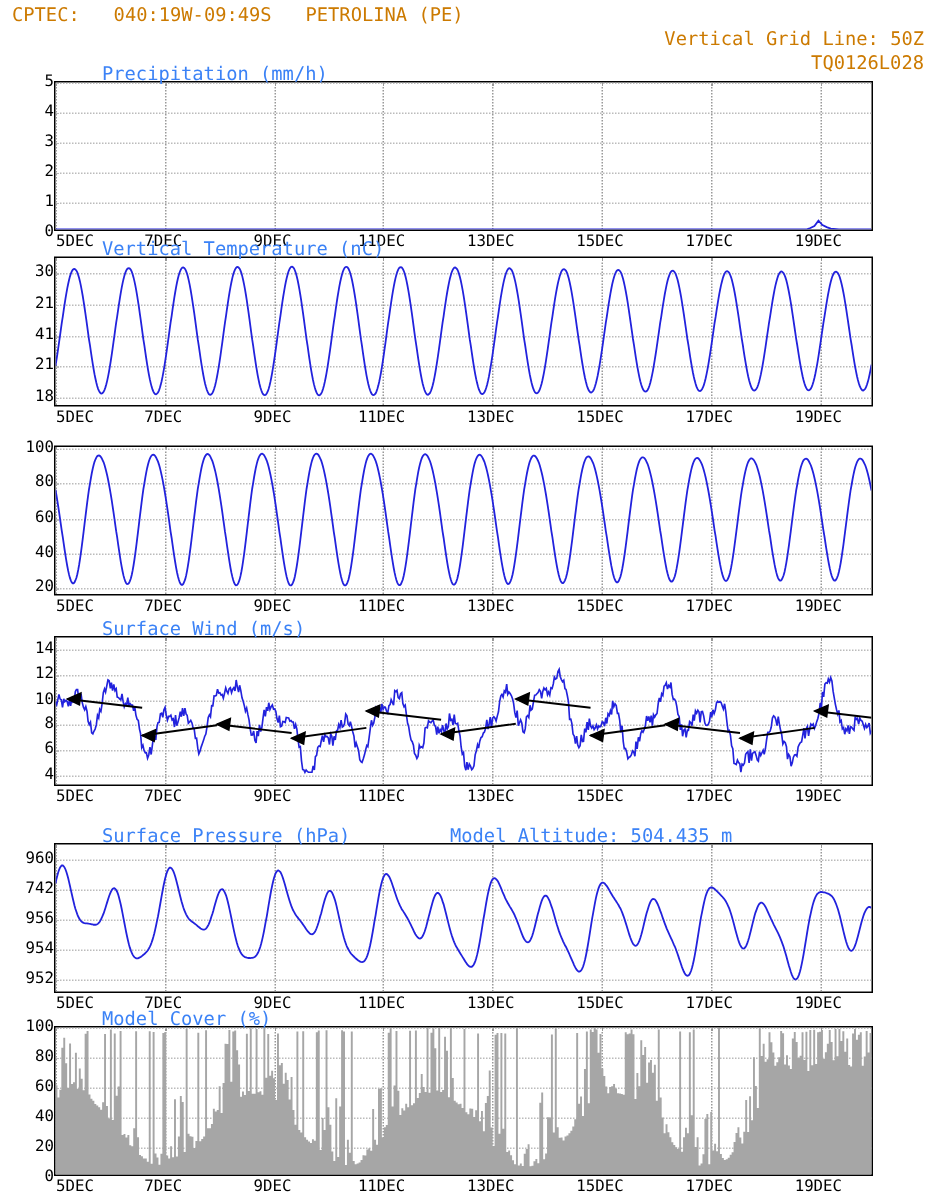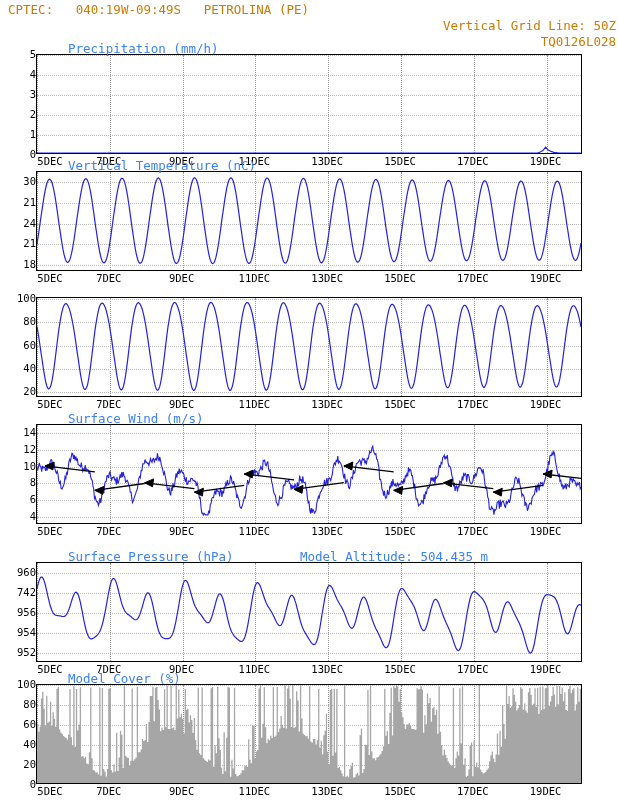--- a/index.html
+++ b/index.html
@@ -187,21 +187,21 @@
           <div class="gridline-h" style="top: 52px;"></div>
           <div class="gridline-h" style="top: 31px;"></div>
           <div class="gridline-h" style="top: 10px;"></div>
           <svg class="series" viewBox="0 0 546 100" preserveAspectRatio="none">
             <path d="M0.0 73.4 L0.6 69.7 L1.2 65.7 L1.8 61.5 L2.4 57.2 L3.0 52.9 L3.6 48.5 L4.2 44.1 L4.9 39.7 L5.5 35.5 L6.1 31.4 L6.7 27.5 L7.3 23.9 L7.9 20.5 L8.5 17.5 L9.1 14.8 L9.7 12.5 L10.3 10.6 L10.9 9.1 L11.5 8.1 L12.1 7.5 L12.7 7.4 L13.3 7.8 L14.0 8.6 L14.6 9.8 L15.2 11.5 L15.8 13.6 L16.4 16.1 L17.0 19.0 L17.6 22.2 L18.2 25.7 L18.8 29.5 L19.4 33.5 L20.0 37.7 L20.6 42.0 L21.2 46.4 L21.8 50.9 L22.4 55.3 L23.1 59.6 L23.7 63.9 L24.3 68.0 L24.9 71.9 L25.5 75.6 L26.1 79.0 L26.7 82.0 L27.3 84.7 L27.9 87.0 L28.5 89.0 L29.1 90.4 L29.7 91.5 L30.3 92.1 L30.9 92.2 L31.5 91.8 L32.2 91.0 L32.8 89.7 L33.4 88.0 L34.0 85.9 L34.6 83.4 L35.2 80.5 L35.8 77.3 L36.4 73.7 L37.0 69.9 L37.6 65.9 L38.2 61.7 L38.8 57.3 L39.4 52.9 L40.0 48.4 L40.6 44.0 L41.3 39.6 L41.9 35.3 L42.5 31.2 L43.1 27.3 L43.7 23.6 L44.3 20.2 L44.9 17.1 L45.5 14.4 L46.1 12.0 L46.7 10.1 L47.3 8.6 L47.9 7.6 L48.5 7.0 L49.1 6.9 L49.7 7.2 L50.4 8.0 L51.0 9.3 L51.6 11.0 L52.2 13.2 L52.8 15.7 L53.4 18.6 L54.0 21.9 L54.6 25.4 L55.2 29.3 L55.8 33.3 L56.4 37.6 L57.0 41.9 L57.6 46.4 L58.2 50.9 L58.8 55.4 L59.5 59.8 L60.1 64.1 L60.7 68.2 L61.3 72.2 L61.9 75.9 L62.5 79.3 L63.1 82.4 L63.7 85.1 L64.3 87.5 L64.9 89.4 L65.5 90.9 L66.1 92.0 L66.7 92.6 L67.3 92.7 L67.9 92.3 L68.6 91.5 L69.2 90.2 L69.8 88.5 L70.4 86.3 L71.0 83.8 L71.6 80.9 L72.2 77.6 L72.8 74.0 L73.4 70.1 L74.0 66.1 L74.6 61.8 L75.2 57.4 L75.8 52.9 L76.4 48.4 L77.0 43.9 L77.7 39.5 L78.3 35.2 L78.9 31.0 L79.5 27.0 L80.1 23.3 L80.7 19.8 L81.3 16.7 L81.9 14.0 L82.5 11.6 L83.1 9.7 L83.7 8.2 L84.3 7.1 L84.9 6.5 L85.5 6.4 L86.1 6.8 L86.8 7.6 L87.4 8.9 L88.0 10.6 L88.6 12.8 L89.2 15.4 L89.8 18.3 L90.4 21.6 L91.0 25.2 L91.6 29.1 L92.2 33.2 L92.8 37.4 L93.4 41.8 L94.0 46.3 L94.6 50.9 L95.2 55.4 L95.9 59.9 L96.5 64.2 L97.1 68.4 L97.7 72.4 L98.3 76.1 L98.9 79.6 L99.5 82.7 L100.1 85.5 L100.7 87.8 L101.3 89.8 L101.9 91.3 L102.5 92.4 L103.1 93.0 L103.7 93.1 L104.3 92.7 L105.0 91.9 L105.6 90.6 L106.2 88.8 L106.8 86.7 L107.4 84.1 L108.0 81.1 L108.6 77.8 L109.2 74.2 L109.8 70.3 L110.4 66.2 L111.0 61.9 L111.6 57.5 L112.2 53.0 L112.8 48.4 L113.4 43.9 L114.1 39.4 L114.7 35.0 L115.3 30.8 L115.9 26.8 L116.5 23.1 L117.1 19.6 L117.7 16.5 L118.3 13.7 L118.9 11.3 L119.5 9.4 L120.1 7.9 L120.7 6.8 L121.3 6.2 L121.9 6.1 L122.5 6.5 L123.2 7.3 L123.8 8.6 L124.4 10.3 L125.0 12.5 L125.6 15.1 L126.2 18.1 L126.8 21.4 L127.4 25.0 L128.0 28.9 L128.6 33.0 L129.2 37.4 L129.8 41.8 L130.4 46.3 L131.0 50.9 L131.6 55.4 L132.3 59.9 L132.9 64.3 L133.5 68.5 L134.1 72.5 L134.7 76.3 L135.3 79.8 L135.9 82.9 L136.5 85.7 L137.1 88.1 L137.7 90.0 L138.3 91.6 L138.9 92.6 L139.5 93.2 L140.1 93.3 L140.7 93.0 L141.4 92.1 L142.0 90.8 L142.6 89.1 L143.2 86.9 L143.8 84.3 L144.4 81.3 L145.0 78.0 L145.6 74.3 L146.2 70.4 L146.8 66.3 L147.4 62.0 L148.0 57.5 L148.6 53.0 L149.2 48.4 L149.8 43.9 L150.5 39.4 L151.1 35.0 L151.7 30.7 L152.3 26.7 L152.9 23.0 L153.5 19.5 L154.1 16.3 L154.7 13.6 L155.3 11.2 L155.9 9.2 L156.5 7.7 L157.1 6.6 L157.7 6.0 L158.3 5.9 L158.9 6.3 L159.6 7.1 L160.2 8.5 L160.8 10.2 L161.4 12.4 L162.0 15.0 L162.6 18.0 L163.2 21.3 L163.8 25.0 L164.4 28.9 L165.0 33.0 L165.6 37.3 L166.2 41.8 L166.8 46.3 L167.4 50.9 L168.0 55.5 L168.7 60.0 L169.3 64.3 L169.9 68.6 L170.5 72.6 L171.1 76.4 L171.7 79.8 L172.3 83.0 L172.9 85.8 L173.5 88.1 L174.1 90.1 L174.7 91.6 L175.3 92.7 L175.9 93.3 L176.5 93.4 L177.1 93.0 L177.8 92.2 L178.4 90.9 L179.0 89.1 L179.6 86.9 L180.2 84.3 L180.8 81.3 L181.4 78.0 L182.0 74.4 L182.6 70.4 L183.2 66.3 L183.8 62.0 L184.4 57.5 L185.0 53.0 L185.6 48.4 L186.2 43.9 L186.9 39.4 L187.5 35.0 L188.1 30.7 L188.7 26.7 L189.3 23.0 L189.9 19.5 L190.5 16.3 L191.1 13.6 L191.7 11.2 L192.3 9.2 L192.9 7.7 L193.5 6.7 L194.1 6.1 L194.7 6.0 L195.3 6.3 L196.0 7.2 L196.6 8.5 L197.2 10.2 L197.8 12.4 L198.4 15.0 L199.0 18.0 L199.6 21.3 L200.2 25.0 L200.8 28.9 L201.4 33.0 L202.0 37.3 L202.6 41.8 L203.2 46.3 L203.8 50.9 L204.4 55.4 L205.1 59.9 L205.7 64.3 L206.3 68.5 L206.9 72.5 L207.5 76.3 L208.1 79.8 L208.7 82.9 L209.3 85.7 L209.9 88.1 L210.5 90.0 L211.1 91.5 L211.7 92.6 L212.3 93.2 L212.9 93.3 L213.5 92.9 L214.2 92.1 L214.8 90.7 L215.4 89.0 L216.0 86.8 L216.6 84.2 L217.2 81.2 L217.8 77.9 L218.4 74.3 L219.0 70.4 L219.6 66.3 L220.2 61.9 L220.8 57.5 L221.4 53.0 L222.0 48.4 L222.6 43.9 L223.3 39.4 L223.9 35.0 L224.5 30.8 L225.1 26.8 L225.7 23.1 L226.3 19.6 L226.9 16.5 L227.5 13.7 L228.1 11.4 L228.7 9.4 L229.3 7.9 L229.9 6.9 L230.5 6.3 L231.1 6.2 L231.7 6.5 L232.4 7.4 L233.0 8.7 L233.6 10.4 L234.2 12.6 L234.8 15.2 L235.4 18.2 L236.0 21.5 L236.6 25.1 L237.2 29.0 L237.8 33.1 L238.4 37.4 L239.0 41.8 L239.6 46.3 L240.2 50.9 L240.8 55.4 L241.5 59.9 L242.1 64.2 L242.7 68.4 L243.3 72.4 L243.9 76.1 L244.5 79.6 L245.1 82.7 L245.7 85.5 L246.3 87.8 L246.9 89.8 L247.5 91.3 L248.1 92.3 L248.7 92.9 L249.3 93.0 L249.9 92.6 L250.6 91.8 L251.2 90.5 L251.8 88.7 L252.4 86.5 L253.0 84.0 L253.6 81.0 L254.2 77.7 L254.8 74.1 L255.4 70.2 L256.0 66.1 L256.6 61.9 L257.2 57.4 L257.8 53.0 L258.4 48.4 L259.0 43.9 L259.7 39.5 L260.3 35.1 L260.9 31.0 L261.5 27.0 L262.1 23.3 L262.7 19.9 L263.3 16.8 L263.9 14.0 L264.5 11.7 L265.1 9.7 L265.7 8.2 L266.3 7.2 L266.9 6.6 L267.5 6.5 L268.1 6.9 L268.8 7.7 L269.4 9.0 L270.0 10.8 L270.6 12.9 L271.2 15.5 L271.8 18.5 L272.4 21.7 L273.0 25.3 L273.6 29.2 L274.2 33.3 L274.8 37.5 L275.4 41.9 L276.0 46.4 L276.6 50.9 L277.2 55.4 L277.9 59.8 L278.5 64.1 L279.1 68.2 L279.7 72.2 L280.3 75.9 L280.9 79.3 L281.5 82.4 L282.1 85.1 L282.7 87.4 L283.3 89.4 L283.9 90.8 L284.5 91.9 L285.1 92.5 L285.7 92.6 L286.3 92.2 L287.0 91.3 L287.6 90.1 L288.2 88.3 L288.8 86.2 L289.4 83.6 L290.0 80.7 L290.6 77.4 L291.2 73.8 L291.8 70.0 L292.4 66.0 L293.0 61.7 L293.6 57.4 L294.2 52.9 L294.8 48.4 L295.4 44.0 L296.1 39.6 L296.7 35.3 L297.3 31.2 L297.9 27.2 L298.5 23.6 L299.1 20.2 L299.7 17.1 L300.3 14.4 L300.9 12.1 L301.5 10.2 L302.1 8.7 L302.7 7.7 L303.3 7.1 L303.9 7.0 L304.5 7.4 L305.2 8.2 L305.8 9.5 L306.4 11.2 L307.0 13.4 L307.6 15.9 L308.2 18.8 L308.8 22.1 L309.4 25.6 L310.0 29.4 L310.6 33.5 L311.2 37.7 L311.8 42.0 L312.4 46.4 L313.0 50.9 L313.6 55.3 L314.3 59.7 L314.9 63.9 L315.5 68.0 L316.1 71.9 L316.7 75.6 L317.3 79.0 L317.9 82.0 L318.5 84.7 L319.1 87.0 L319.7 88.9 L320.3 90.4 L320.9 91.4 L321.5 91.9 L322.1 92.0 L322.7 91.7 L323.4 90.8 L324.0 89.6 L324.6 87.8 L325.2 85.7 L325.8 83.2 L326.4 80.3 L327.0 77.1 L327.6 73.5 L328.2 69.8 L328.8 65.8 L329.4 61.6 L330.0 57.3 L330.6 52.9 L331.2 48.5 L331.8 44.1 L332.5 39.7 L333.1 35.5 L333.7 31.4 L334.3 27.5 L334.9 23.9 L335.5 20.6 L336.1 17.5 L336.7 14.9 L337.3 12.6 L337.9 10.7 L338.5 9.2 L339.1 8.2 L339.7 7.7 L340.3 7.6 L340.9 7.9 L341.6 8.7 L342.2 10.0 L342.8 11.7 L343.4 13.8 L344.0 16.3 L344.6 19.2 L345.2 22.4 L345.8 25.9 L346.4 29.7 L347.0 33.7 L347.6 37.8 L348.2 42.1 L348.8 46.5 L349.4 50.8 L350.0 55.2 L350.7 59.5 L351.3 63.7 L351.9 67.8 L352.5 71.6 L353.1 75.2 L353.7 78.6 L354.3 81.6 L354.9 84.2 L355.5 86.5 L356.1 88.4 L356.7 89.8 L357.3 90.8 L357.9 91.4 L358.5 91.5 L359.1 91.1 L359.8 90.3 L360.4 89.0 L361.0 87.3 L361.6 85.2 L362.2 82.7 L362.8 79.9 L363.4 76.7 L364.0 73.2 L364.6 69.5 L365.2 65.5 L365.8 61.4 L366.4 57.2 L367.0 52.8 L367.6 48.5 L368.2 44.1 L368.9 39.8 L369.5 35.7 L370.1 31.6 L370.7 27.8 L371.3 24.2 L371.9 20.9 L372.5 17.9 L373.1 15.3 L373.7 13.1 L374.3 11.2 L374.9 9.8 L375.5 8.8 L376.1 8.2 L376.7 8.1 L377.3 8.5 L378.0 9.3 L378.6 10.5 L379.2 12.2 L379.8 14.3 L380.4 16.8 L381.0 19.6 L381.6 22.8 L382.2 26.2 L382.8 29.9 L383.4 33.9 L384.0 38.0 L384.6 42.2 L385.2 46.5 L385.8 50.8 L386.4 55.1 L387.1 59.4 L387.7 63.6 L388.3 67.6 L388.9 71.4 L389.5 74.9 L390.1 78.2 L390.7 81.2 L391.3 83.8 L391.9 86.0 L392.5 87.9 L393.1 89.3 L393.7 90.3 L394.3 90.8 L394.9 90.9 L395.5 90.6 L396.2 89.8 L396.8 88.5 L397.4 86.9 L398.0 84.8 L398.6 82.3 L399.2 79.5 L399.8 76.4 L400.4 72.9 L401.0 69.2 L401.6 65.3 L402.2 61.3 L402.8 57.1 L403.4 52.8 L404.0 48.5 L404.6 44.2 L405.3 40.0 L405.9 35.8 L406.5 31.9 L407.1 28.1 L407.7 24.5 L408.3 21.3 L408.9 18.3 L409.5 15.7 L410.1 13.5 L410.7 11.7 L411.3 10.2 L411.9 9.3 L412.5 8.7 L413.1 8.6 L413.7 9.0 L414.4 9.8 L415.0 11.0 L415.6 12.7 L416.2 14.7 L416.8 17.2 L417.4 20.0 L418.0 23.1 L418.6 26.5 L419.2 30.2 L419.8 34.1 L420.4 38.1 L421.0 42.3 L421.6 46.5 L422.2 50.8 L422.8 55.1 L423.5 59.3 L424.1 63.4 L424.7 67.4 L425.3 71.1 L425.9 74.6 L426.5 77.9 L427.1 80.8 L427.7 83.4 L428.3 85.6 L428.9 87.5 L429.5 88.9 L430.1 89.9 L430.7 90.4 L431.3 90.5 L431.9 90.1 L432.6 89.3 L433.2 88.1 L433.8 86.5 L434.4 84.4 L435.0 82.0 L435.6 79.2 L436.2 76.1 L436.8 72.7 L437.4 69.0 L438.0 65.2 L438.6 61.2 L439.2 57.0 L439.8 52.8 L440.4 48.5 L441.0 44.2 L441.7 40.1 L442.3 36.0 L442.9 32.0 L443.5 28.3 L444.1 24.8 L444.7 21.6 L445.3 18.6 L445.9 16.1 L446.5 13.8 L447.1 12.0 L447.7 10.6 L448.3 9.6 L448.9 9.1 L449.5 9.0 L450.1 9.3 L450.8 10.1 L451.4 11.4 L452.0 13.0 L452.6 15.0 L453.2 17.5 L453.8 20.2 L454.4 23.3 L455.0 26.7 L455.6 30.3 L456.2 34.2 L456.8 38.2 L457.4 42.3 L458.0 46.6 L458.6 50.8 L459.2 55.0 L459.9 59.2 L460.5 63.3 L461.1 67.2 L461.7 70.9 L462.3 74.4 L462.9 77.6 L463.5 80.6 L464.1 83.1 L464.7 85.3 L465.3 87.2 L465.9 88.6 L466.5 89.5 L467.1 90.1 L467.7 90.2 L468.3 89.8 L469.0 89.0 L469.6 87.8 L470.2 86.2 L470.8 84.2 L471.4 81.7 L472.0 79.0 L472.6 75.9 L473.2 72.5 L473.8 68.9 L474.4 65.1 L475.0 61.1 L475.6 56.9 L476.2 52.7 L476.8 48.5 L477.4 44.3 L478.1 40.1 L478.7 36.1 L479.3 32.2 L479.9 28.4 L480.5 25.0 L481.1 21.7 L481.7 18.8 L482.3 16.3 L482.9 14.1 L483.5 12.2 L484.1 10.8 L484.7 9.9 L485.3 9.3 L485.9 9.2 L486.5 9.6 L487.2 10.4 L487.8 11.6 L488.4 13.2 L489.0 15.2 L489.6 17.6 L490.2 20.4 L490.8 23.5 L491.4 26.8 L492.0 30.4 L492.6 34.3 L493.2 38.3 L493.8 42.4 L494.4 46.6 L495.0 50.8 L495.6 55.0 L496.3 59.2 L496.9 63.2 L497.5 67.1 L498.1 70.8 L498.7 74.3 L499.3 77.5 L499.9 80.4 L500.5 83.0 L501.1 85.2 L501.7 87.0 L502.3 88.4 L502.9 89.4 L503.5 89.9 L504.1 90.0 L504.7 89.7 L505.4 88.9 L506.0 87.7 L506.6 86.1 L507.2 84.0 L507.8 81.6 L508.4 78.9 L509.0 75.8 L509.6 72.5 L510.2 68.9 L510.8 65.0 L511.4 61.0 L512.0 56.9 L512.6 52.7 L513.2 48.5 L513.8 44.3 L514.5 40.1 L515.1 36.1 L515.7 32.2 L516.3 28.5 L516.9 25.0 L517.5 21.8 L518.1 18.9 L518.7 16.3 L519.3 14.1 L519.9 12.3 L520.5 10.9 L521.1 9.9 L521.7 9.4 L522.3 9.3 L522.9 9.6 L523.6 10.4 L524.2 11.6 L524.8 13.2 L525.4 15.3 L526.0 17.7 L526.6 20.4 L527.2 23.5 L527.8 26.8 L528.4 30.5 L529.0 34.3 L529.6 38.3 L530.2 42.4 L530.8 46.6 L531.4 50.8 L532.0 55.0 L532.7 59.2 L533.3 63.2 L533.9 67.1 L534.5 70.8 L535.1 74.3 L535.7 77.5 L536.3 80.4 L536.9 83.0 L537.5 85.2 L538.1 87.0 L538.7 88.4 L539.3 89.4 L539.9 90.0 L540.5 90.1 L541.1 89.7 L541.8 89.0 L542.4 87.7 L543.0 86.1 L543.6 84.1 L544.2 81.7 L544.8 78.9 L545.4 75.9 L546.0 72.5" stroke="#2222dd" fill="none" stroke-width="1.2" vector-effect="non-scaling-stroke"></path>
           </svg>
         </div>
         <div class="ylabels" style="top: 10px; height: 100px;">
           <div class="ylab" style="top: 93.1034px;">18</div>
           <div class="ylab" style="top: 72.4138px;">21</div>
-          <div class="ylab" style="top: 51.7241px;">24</div>
+          <div class="ylab" style="top: 51.7241px;">41</div>
           <div class="ylab" style="top: 31.0345px;">21</div>
           <div class="ylab" style="top: 10.3448px;">30</div>
         </div>
         <div class="xlabels" style="top: 111px;">
           <div class="xlab" style="left: 14px;">5DEC</div>
           <div class="xlab" style="left: 72.7818px;">7DEC</div>
           <div class="xlab" style="left: 145.618px;">9DEC</div>
           <div class="xlab" style="left: 218.4px;">11DEC</div>
           <div class="xlab" style="left: 291.182px;">13DEC</div>
           <div class="xlab" style="left: 364.018px;">15DEC</div>

